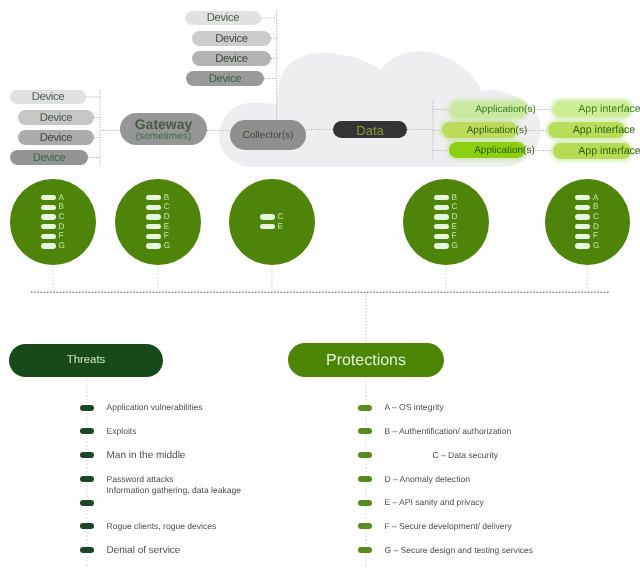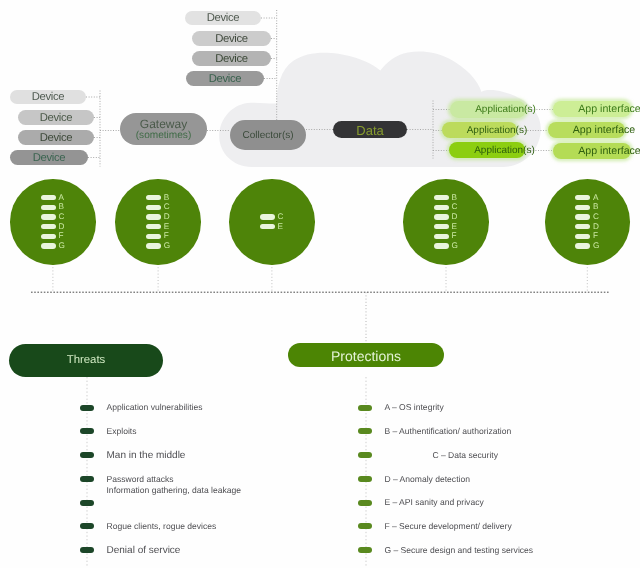--- a/index.html
+++ b/index.html
@@ -90,21 +90,21 @@
     <span>Device</span>
   </div>
   <div class="pill dev" style="left:192px;top:51px;width:79px;height:15px;background:#b4b4b4;color:#3a4836;font-size:11.3px;letter-spacing:-0.35px;">
     <span>Device</span>
   </div>
   <div class="pill dev" style="left:186px;top:71px;width:78px;height:15px;background:#9a9a9a;color:#37604c;font-size:11.3px;letter-spacing:-0.35px;">
     <span>Device</span>
   </div>
 
   <div class="pill" style="left:120px;top:113px;width:87px;height:32px;background:#969696;flex-direction:column;">
-    <span style="color:#4a5a4a;font-size:12px;">Gateway</span>
+    <span style="color:#4a5a4a;font-size:14px;font-weight:bold;">Gateway</span>
     <span style="color:#3f6b46;font-size:10.1px;">(sometimes)</span>
   </div>
 
   <div class="pill" style="left:230px;top:120px;width:76px;height:30px;background:#8f8f8f;color:#3a4a3a;font-size:10px;">
     <span>Collector(s)</span>
   </div>
 
   <div class="pill" style="left:333px;top:121px;width:74px;height:17px;background:#333335;color:#879b2e;font-size:13px;">
     <span>Data</span>
   </div>
@@ -191,21 +191,21 @@
         <div class="abs" style="left: 48.3px; top: 52.13px; font-size: 8.2px; color: rgb(203, 233, 164); line-height: 10px;">F</div>
         <div class="abs" style="left: 30.5px; top: 64.1px; width: 15px; height: 5.3px; border-radius: 999px; background: rgb(234, 245, 221);"></div>
         <div class="abs" style="left: 48.3px; top: 61.75px; font-size: 8.2px; color: rgb(203, 233, 164); line-height: 10px;">G</div>
       </div>
     </div>
 
   <div class="pill" style="left:9px;top:343.5px;width:154px;height:33.5px;background:#18491a;color:#d2ebc4;font-size:11.4px;">
     <span>Threats</span>
   </div>
 
-  <div class="pill" style="left:288px;top:343px;width:156px;height:24px;background:#4c8504;color:#e4f3d5;font-size:14px;">
+  <div class="pill" style="left:288px;top:343px;width:156px;height:34px;background:#4c8504;color:#e4f3d5;font-size:16px;">
     <span>Protections</span>
   </div>
 
   <div id="threat-list">
       <div class="abs" style="left: 79.6px; top: 404.6px; width: 14.3px; height: 6px; border-radius: 999px; background: rgb(28, 70, 40);"></div>
       <div class="abs" style="left: 106.5px; top: 399.4px; font-size: 8.55px; color: rgb(78, 78, 82); line-height: 17px; white-space: nowrap;">Application vulnerabilities</div>
       <div class="abs" style="left: 79.6px; top: 428.35px; width: 14.3px; height: 6px; border-radius: 999px; background: rgb(28, 70, 40);"></div>
       <div class="abs" style="left: 106.5px; top: 423.15px; font-size: 8.55px; color: rgb(78, 78, 82); line-height: 17px; white-space: nowrap;">Exploits</div>
       <div class="abs" style="left: 79.6px; top: 452.1px; width: 14.3px; height: 6px; border-radius: 999px; background: rgb(28, 70, 40);"></div>
       <div class="abs" style="left: 106.5px; top: 446.9px; font-size: 10px; color: rgb(78, 78, 82); line-height: 17px; white-space: nowrap;">Man in the middle</div>

